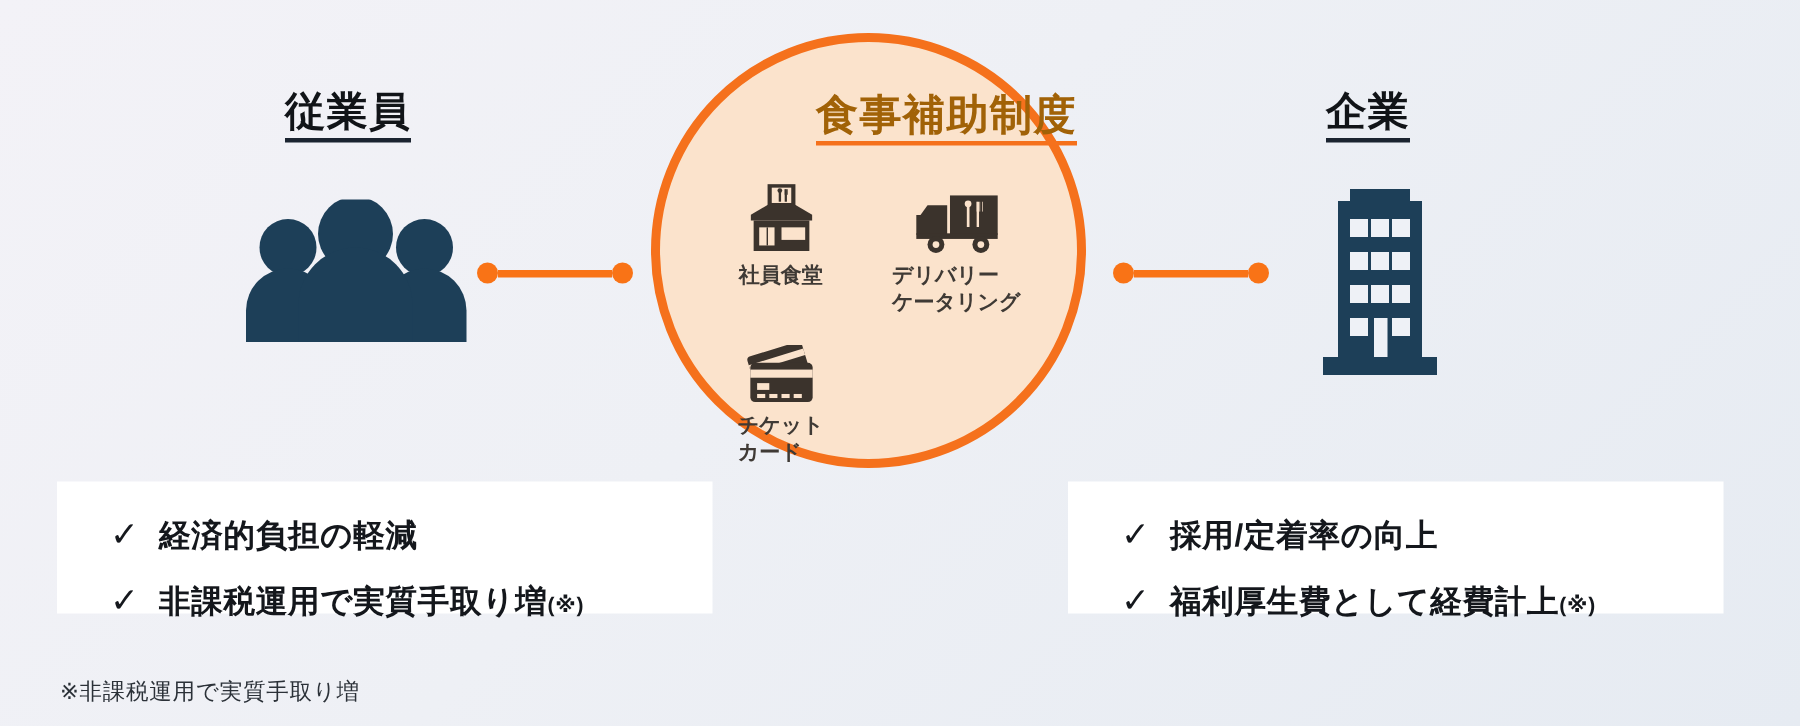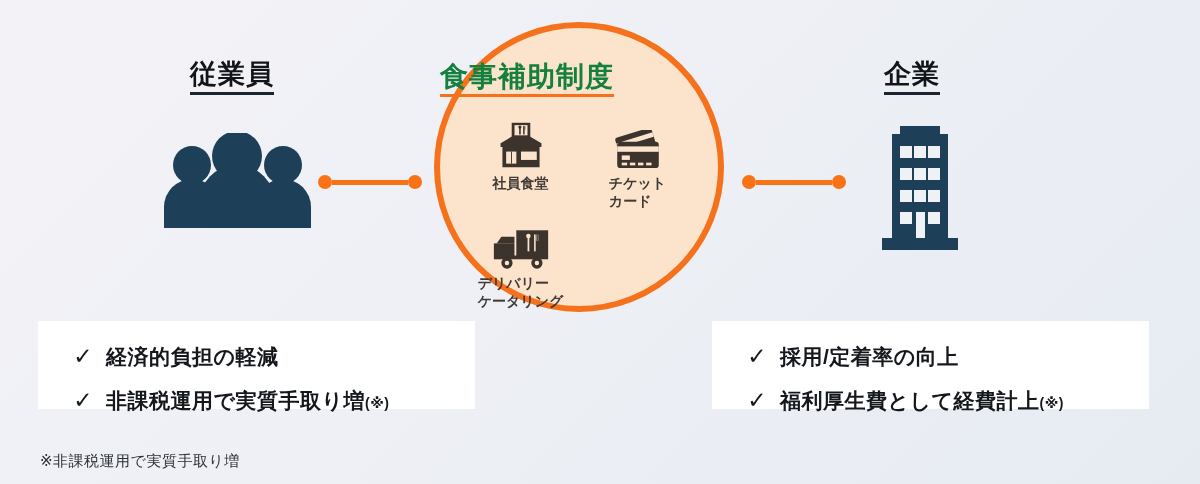--- a/index.html
+++ b/index.html
@@ -49,23 +49,23 @@
   .hub {
     position: absolute;
     left: 434px; top: 22px;
     width: 290px; height: 290px;
     border-radius: 50%;
     background: #FBE3CC;
     border: 6px solid #F5711C;
   }
   .hub-title {
     position: absolute; top: 34px; left: 0; right: 0;
-    text-align: left;
+    text-align: right;
     font-size: 28px; font-weight: 700;
-    color: #15803d;
+    color: #a16207;
     letter-spacing: 1px;
     line-height: 1.1;
   }
   .hub-title span {
     border-bottom: 3px solid #F5711C;
     padding-bottom: 2px;
   }
   .hub-grid {
     position: absolute;
     top: 88px; left: 22px; right: 22px;
@@ -163,42 +163,20 @@
               <rect x="32.1" y="3.6" width="0.5" height="4"></rect>
               <rect x="17.3" y="31" width="1" height="13"></rect>
             </g>
           </svg>
         </div>
         <div class="cap">社員食堂</div>
       </div>
 
       <div class="hub-cell">
         <div class="glyph">
-          <svg viewBox="0 0 62 44" width="56" height="40" aria-hidden="true">
-            <g transform="rotate(-17 31 22)">
-              <rect x="10" y="2" width="42" height="26" rx="3" fill="#3b332c"></rect>
-              <rect x="10" y="8" width="42" height="5" fill="#FBE3CC"></rect>
-            </g>
-            <g>
-              <rect x="8" y="13" width="46" height="29" rx="3.5" fill="#3b332c"></rect>
-              <rect x="8" y="18" width="46" height="6" fill="#FBE3CC"></rect>
-              <rect x="13" y="28" width="9" height="5" fill="#FBE3CC"></rect>
-              <rect x="13" y="36" width="6" height="3" fill="#FBE3CC"></rect>
-              <rect x="22" y="36" width="6" height="3" fill="#FBE3CC"></rect>
-              <rect x="31" y="36" width="6" height="3" fill="#FBE3CC"></rect>
-              <rect x="40" y="36" width="6" height="3" fill="#FBE3CC"></rect>
-            </g>
-          </svg>
-        </div>
-        <div class="cap">チケット
-カード</div>
-      </div>
-
-      <div class="hub-cell">
-        <div class="glyph">
           <svg viewBox="0 0 62 44" width="58" height="42" aria-hidden="true">
             <g fill="#3b332c">
               <rect x="26" y="2" width="34" height="28"></rect>
               <path d="M2 16 h22 v14 H2 Z"></path>
               <path d="M5 16 L10 9 h14 v7 Z"></path>
               <rect x="2" y="29" width="58" height="4"></rect>
               <circle cx="16" cy="37" r="6"></circle>
               <circle cx="48" cy="37" r="6"></circle>
             </g>
             <g fill="#FBE3CC">
@@ -208,20 +186,42 @@
               <circle cx="38.9" cy="8" r="2.4"></circle>
               <rect x="45" y="6.5" width="1.7" height="18"></rect>
               <rect x="45" y="6.5" width="0.5" height="7"></rect>
               <rect x="47" y="6.5" width="0.5" height="7"></rect>
               <rect x="49" y="6.5" width="0.5" height="7"></rect>
             </g>
           </svg>
         </div>
         <div class="cap">デリバリー
 ケータリング</div>
+      </div>
+
+      <div class="hub-cell">
+        <div class="glyph">
+          <svg viewBox="0 0 62 44" width="56" height="40" aria-hidden="true">
+            <g transform="rotate(-17 31 22)">
+              <rect x="10" y="2" width="42" height="26" rx="3" fill="#3b332c"></rect>
+              <rect x="10" y="8" width="42" height="5" fill="#FBE3CC"></rect>
+            </g>
+            <g>
+              <rect x="8" y="13" width="46" height="29" rx="3.5" fill="#3b332c"></rect>
+              <rect x="8" y="18" width="46" height="6" fill="#FBE3CC"></rect>
+              <rect x="13" y="28" width="9" height="5" fill="#FBE3CC"></rect>
+              <rect x="13" y="36" width="6" height="3" fill="#FBE3CC"></rect>
+              <rect x="22" y="36" width="6" height="3" fill="#FBE3CC"></rect>
+              <rect x="31" y="36" width="6" height="3" fill="#FBE3CC"></rect>
+              <rect x="40" y="36" width="6" height="3" fill="#FBE3CC"></rect>
+            </g>
+          </svg>
+        </div>
+        <div class="cap">チケット
+カード</div>
       </div>
 
 
     </div>
   </div>
 
   <div class="connector" id="connector-right">
     <span class="dot"></span>
     <span class="bar"></span>
     <span class="dot"></span>

